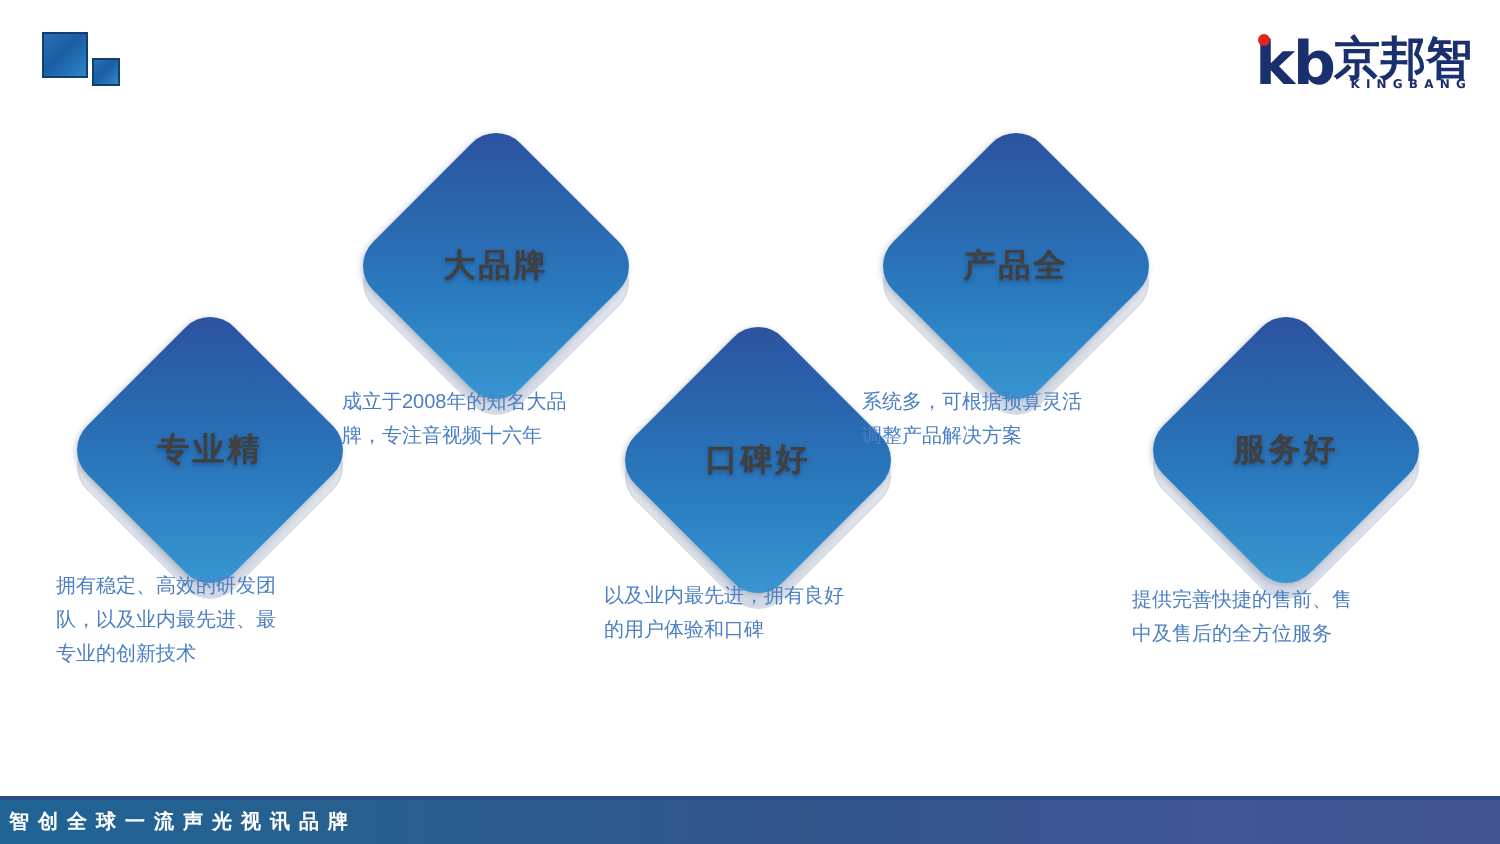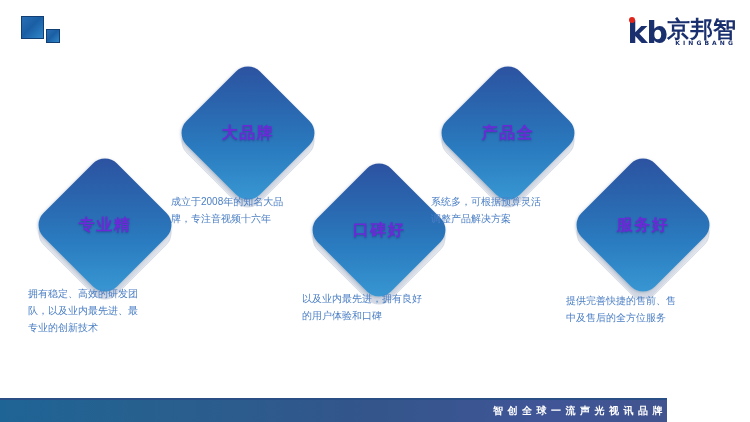--- a/index.html
+++ b/index.html
@@ -157,21 +157,21 @@
   }
   .diamond-label {
     position: absolute;
     left: 0;
     top: 0;
     width: 104px;
     height: 104px;
     display: flex;
     align-items: center;
     justify-content: center;
-    color: #6d28d9;
+    color: #404040;
     font-size: 16px;
     font-weight: bold;
     letter-spacing: 1.5px;
     text-shadow: 0 1px 2px rgba(20,45,90,0.45);
     white-space: nowrap;
   }
   .feature-caption {
     position: absolute;
     color: #4b7fc4;
     font-size: 10px;
@@ -182,28 +182,28 @@
   .caption-below {
     left: -77px;
     width: 154px;
   }
 
   
   #slide-footer {
     position: absolute;
     left: 0;
     bottom: 0;
-    width: 667px;
+    width: 750px;
     height: 24px;
     background: linear-gradient(90deg, #1e6495 0%, #27608f 22%, #33558b 55%, #3f5596 80%, #41548f 100%);
     border-top: 2px solid #2a4f87;
     box-sizing: border-box;
     display: flex;
     align-items: center;
-    justify-content: flex-end;
+    justify-content: flex-start;
   }
   #footer-text {
     color: #ffffff;
     font-size: 10px;
     font-weight: bold;
     letter-spacing: 4.5px;
     text-indent: 4.5px;
     white-space: nowrap;
   }
 </style>

